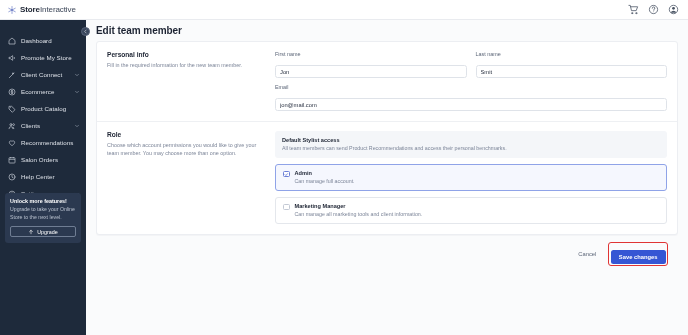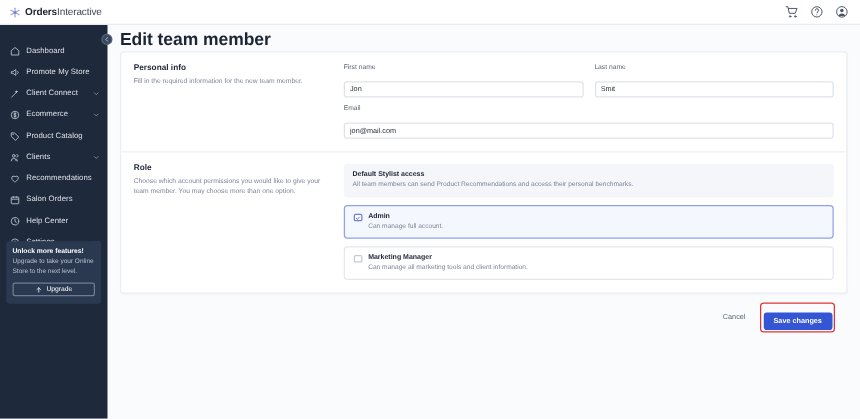--- a/index.html
+++ b/index.html
@@ -117,21 +117,21 @@
     position: absolute; top: 20px; left: 86px;
     width: 602px; height: 315px;
     background: #fafbfc;
   }
   .page-head {
     height: 21px; display: flex; align-items: center;
     padding-left: 10px;
     background: #fafbfc;
   }
   .page-title {
-    font-size: 14px; font-weight: bold; color: #1d2433;
+    font-size: 10px; font-weight: bold; color: #1d2433;
     letter-spacing: -0.05px;
     text-align: center;
   }
 
   .card {
     margin: 0 10px;
     background: #ffffff;
     border: 1px solid #eceef2;
     border-radius: 3px;
     box-shadow: 0 1px 1px rgba(20,30,50,0.03);
@@ -245,21 +245,21 @@
       <svg width="10" height="10" viewBox="0 0 20 20">
         <g stroke="#9aa6d8" stroke-width="2" stroke-linecap="round">
           <line x1="10" y1="3" x2="10" y2="17"></line>
           <line x1="3.5" y1="6.5" x2="16.5" y2="13.5"></line>
           <line x1="16.5" y1="6.5" x2="3.5" y2="13.5"></line>
         </g>
         <circle cx="10" cy="10" r="2.2" fill="#6f7fc8"></circle>
       </svg>
     </span>
     <span class="brand-text">
-      <span class="b1">Orders</span><span class="b2">Interactive</span>
+      <span class="b1">Store</span><span class="b2">Interactive</span>
     </span>
   </div>
 
   <div class="topbar-actions">
     <span class="tb-icon">
       <svg width="11" height="11" viewBox="0 0 24 24" fill="none" stroke="#4a5464" stroke-width="1.7" stroke-linecap="round" stroke-linejoin="round">
         <path d="M2 3h3l2.6 11.5h10.2L21 6H6"></path>
         <circle cx="9" cy="20" r="1.3"></circle>
         <circle cx="18" cy="20" r="1.3"></circle>
       </svg>

